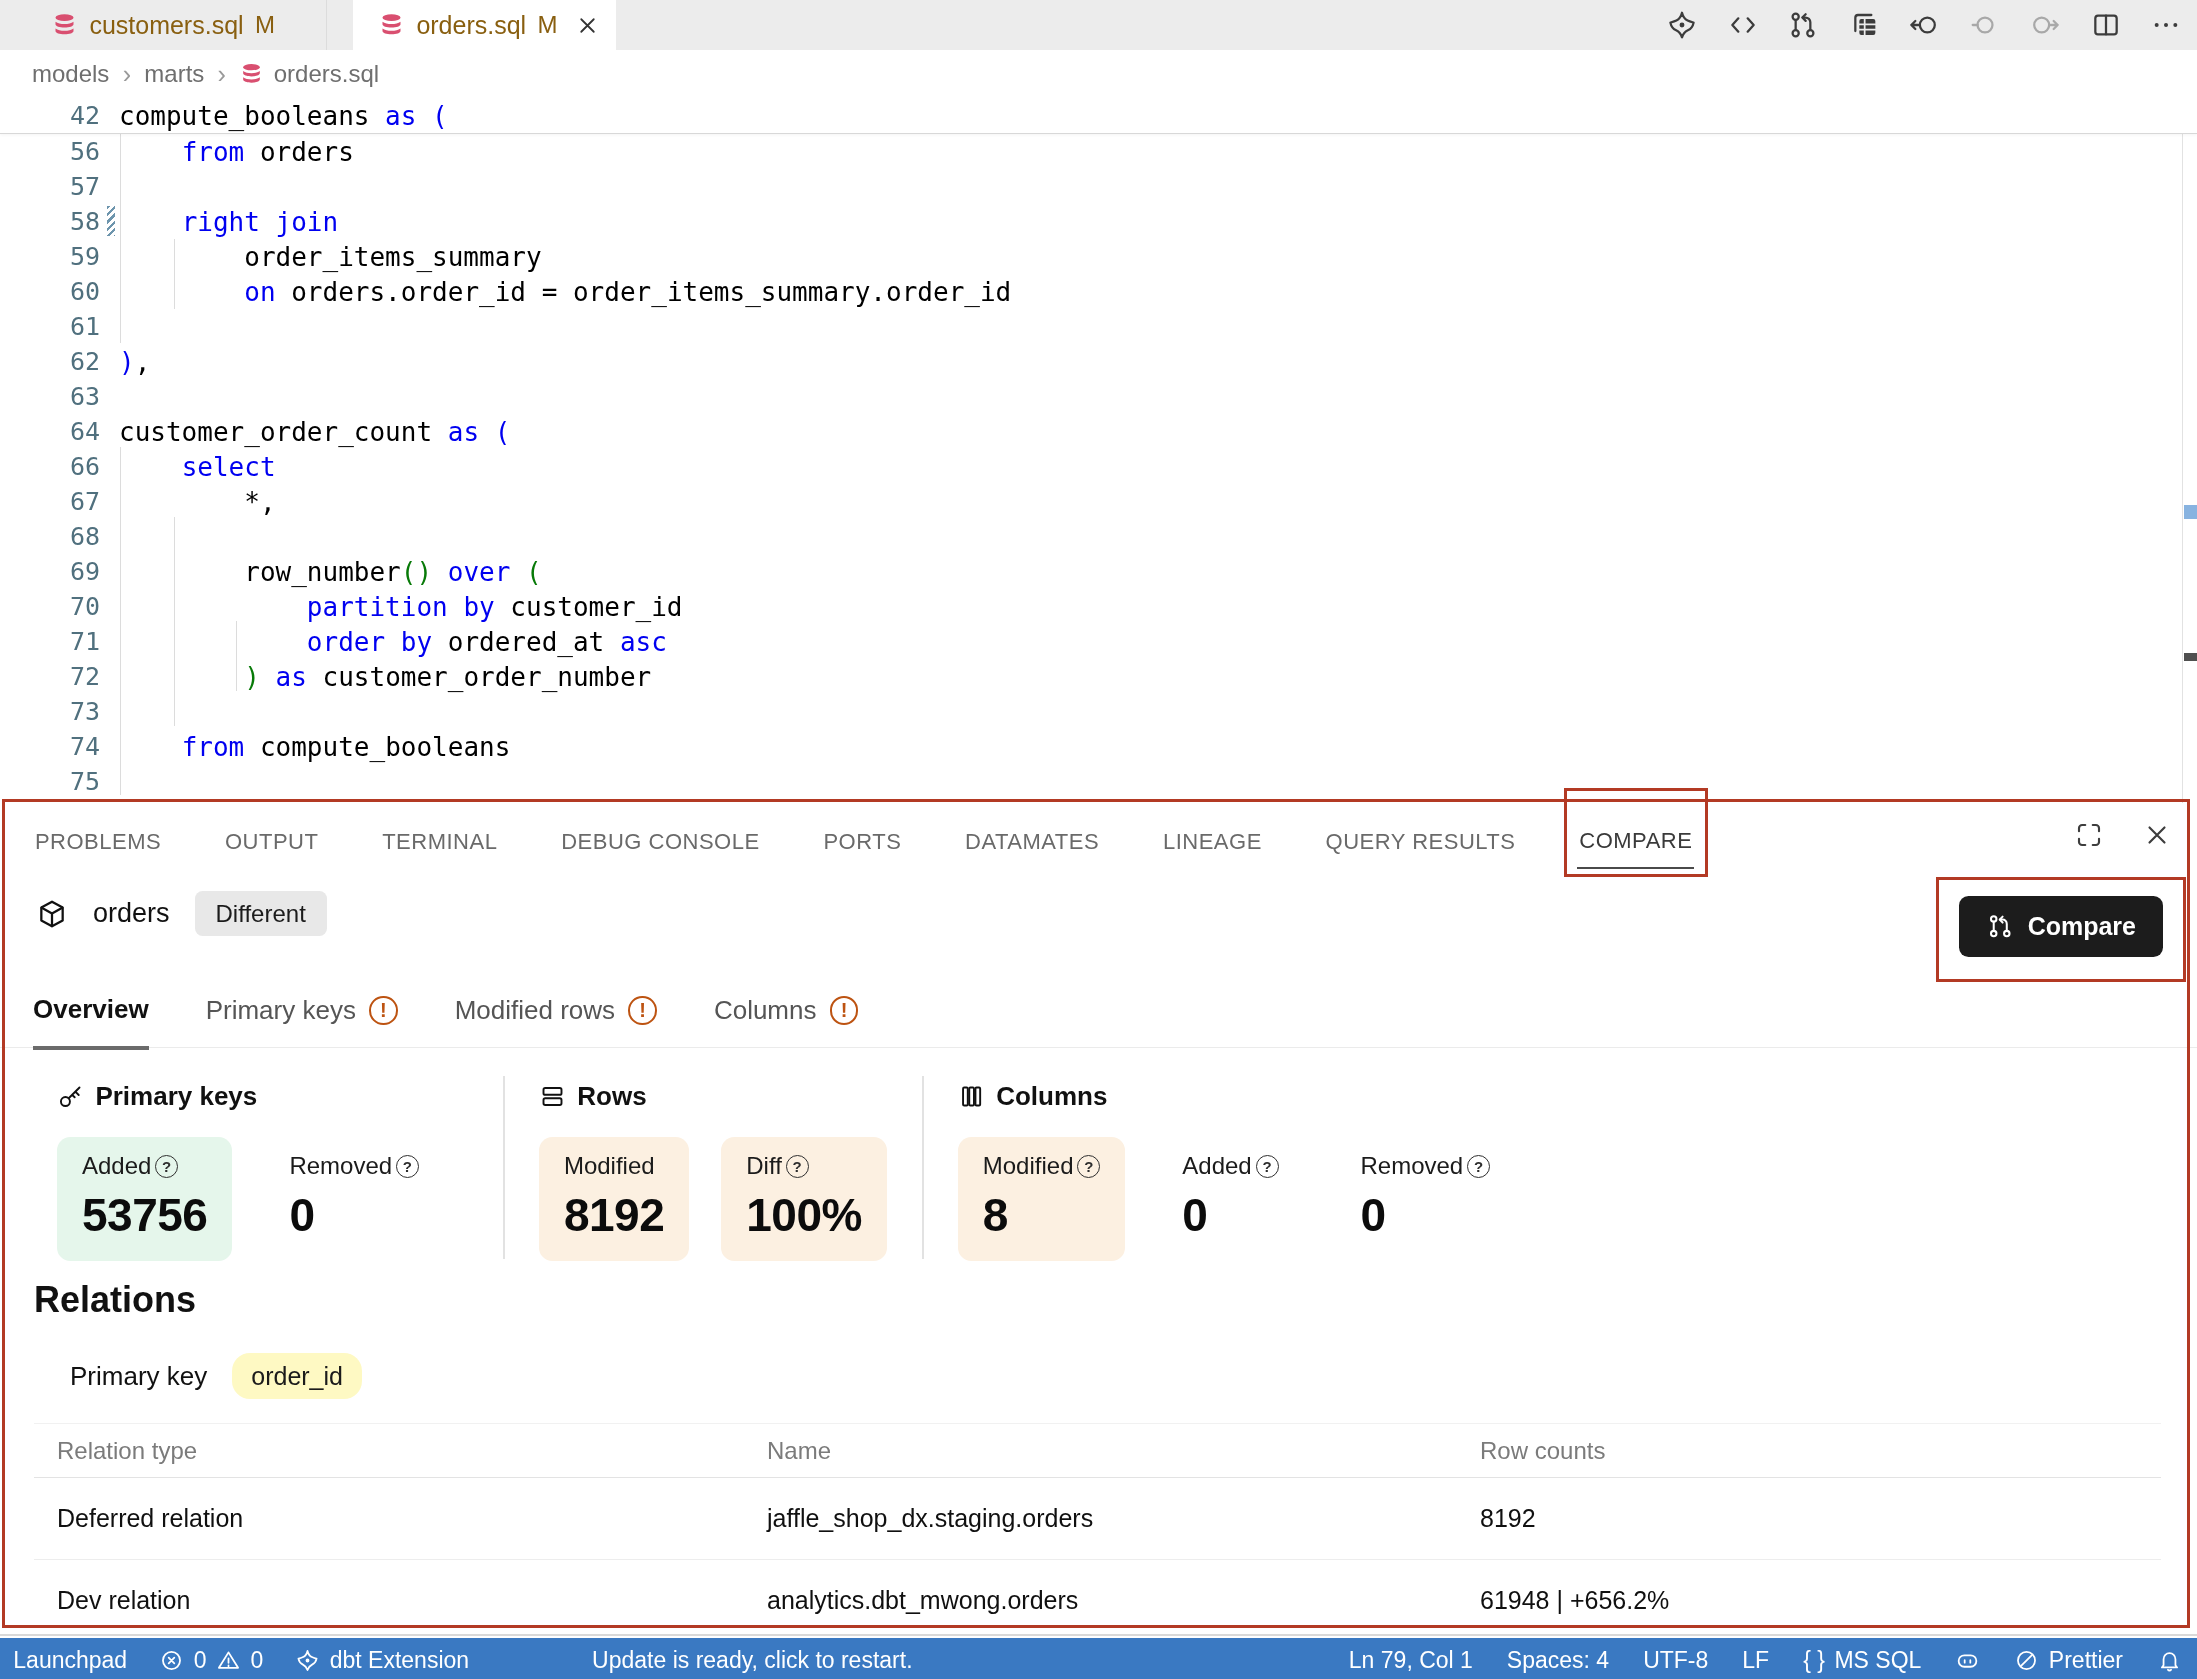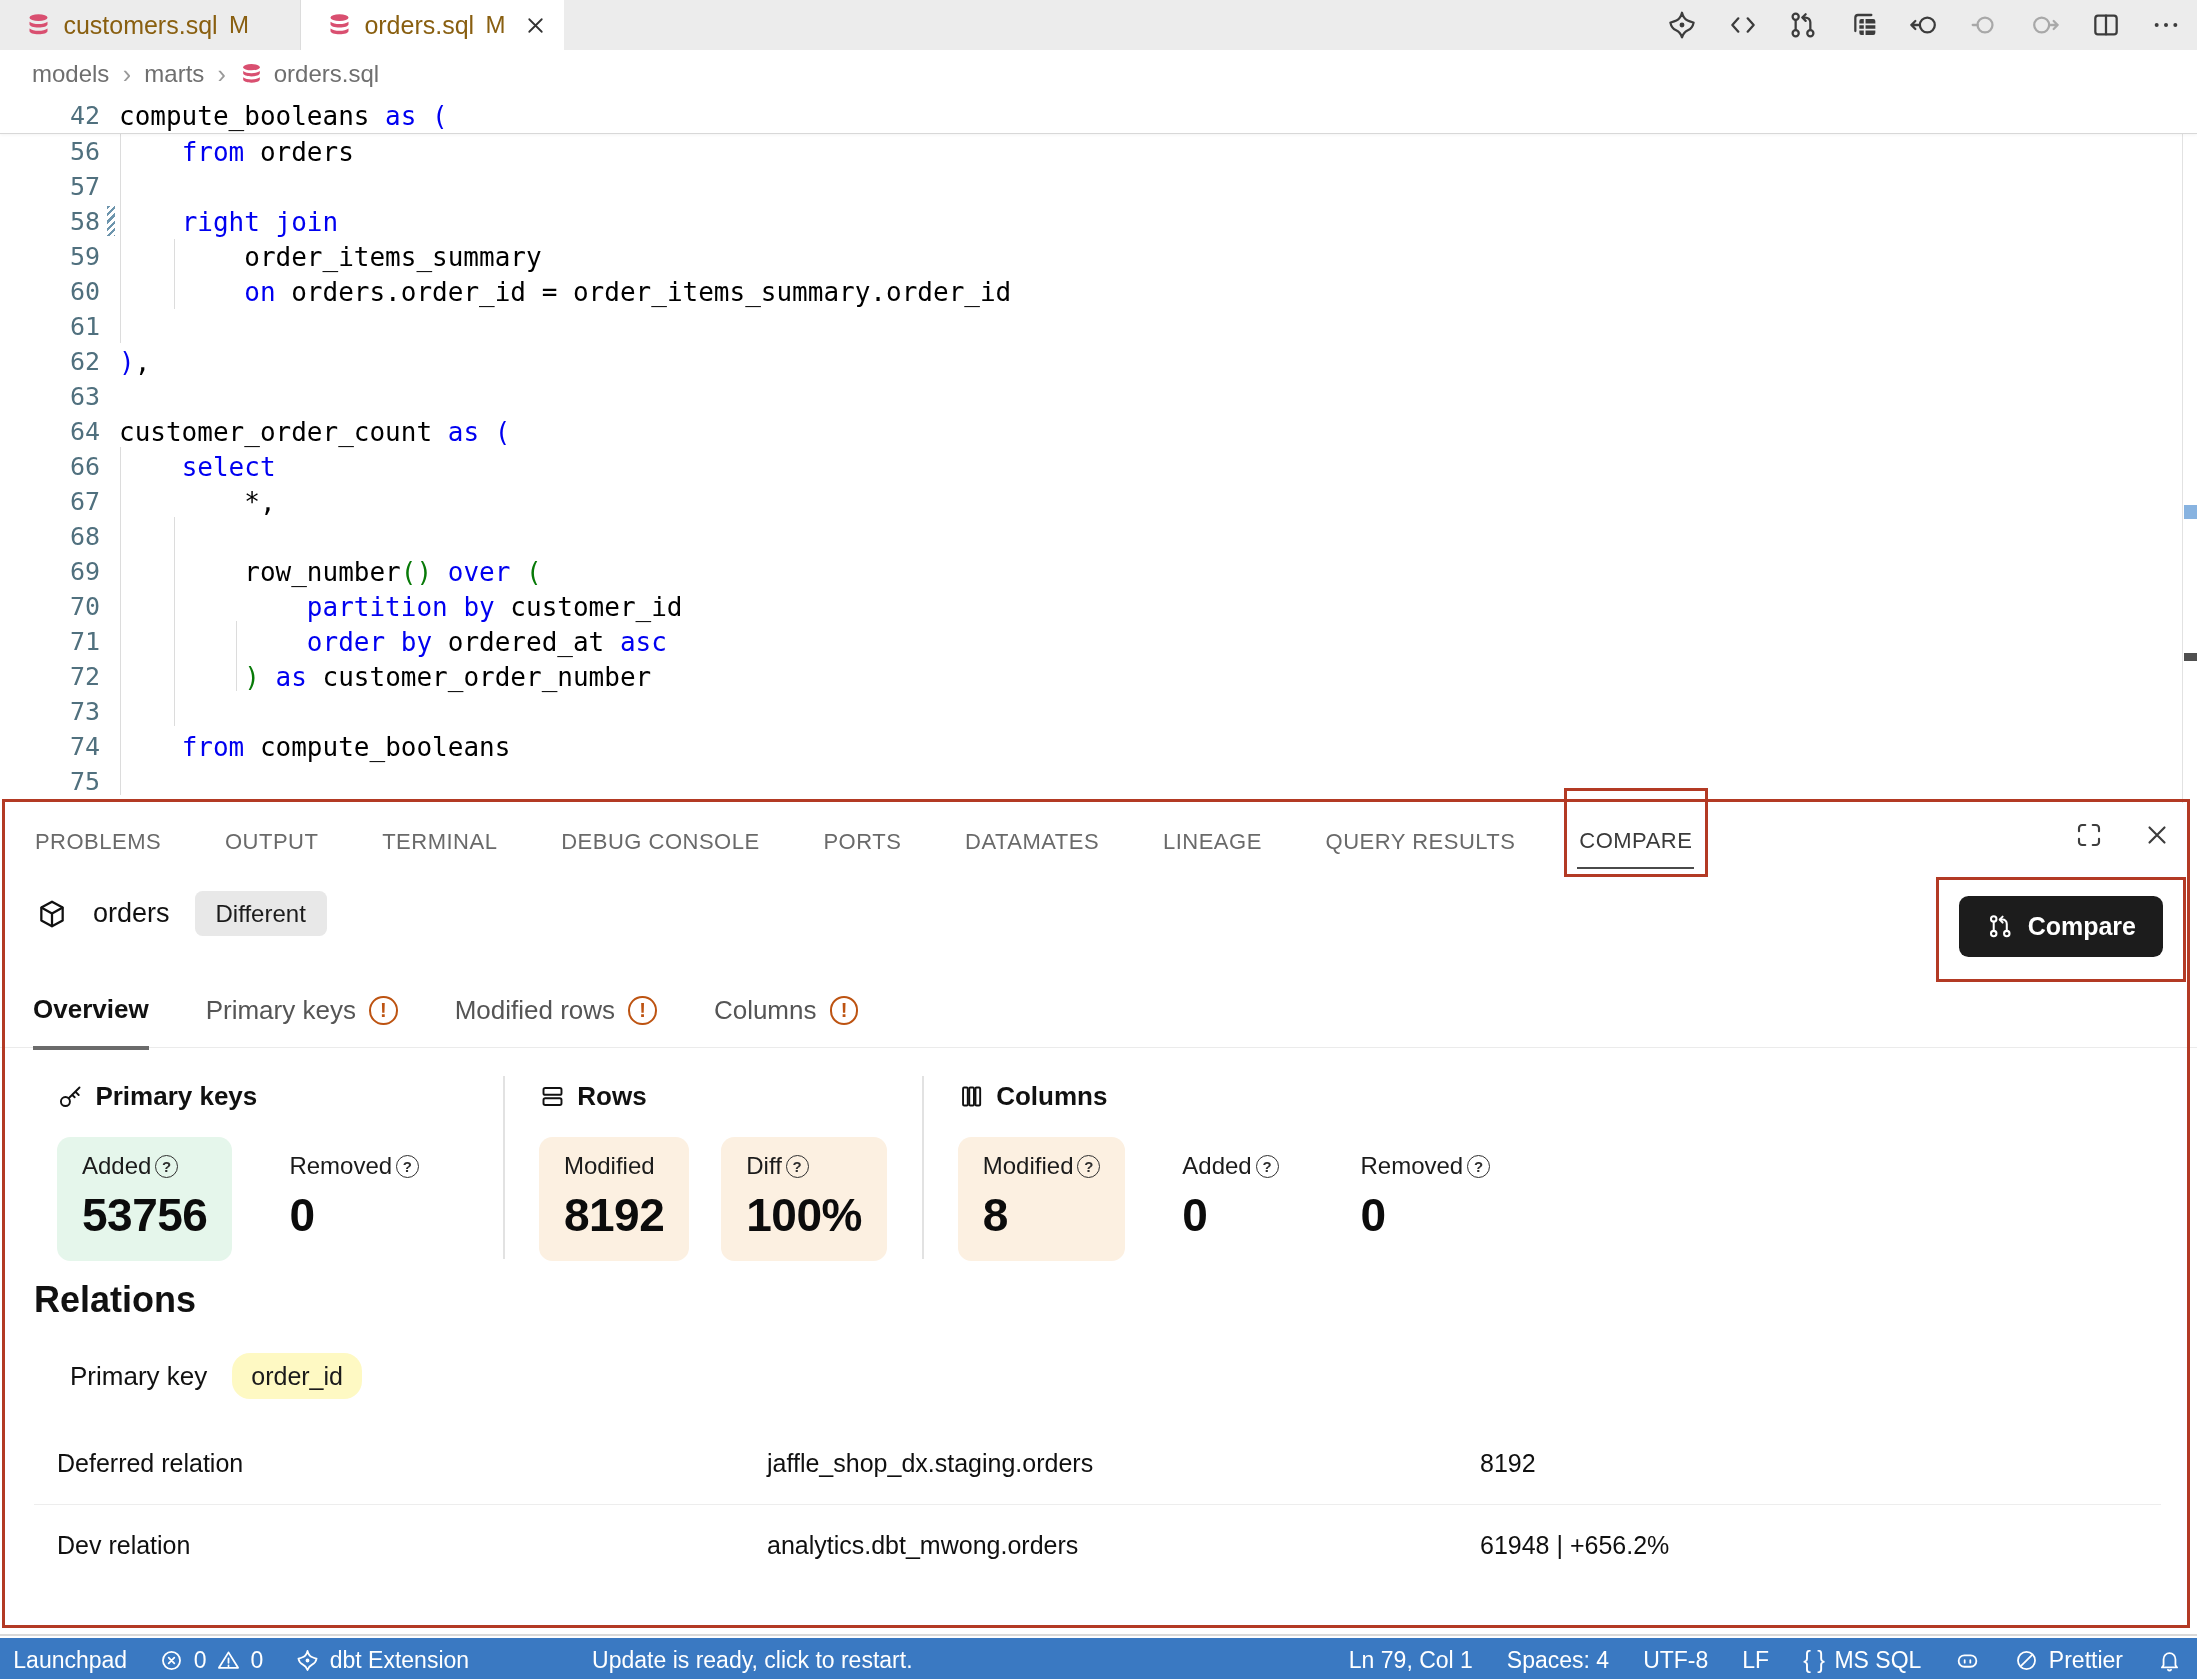--- a/index.html
+++ b/index.html
@@ -6,21 +6,21 @@
   html,body { background:#fff; }
   #app {
     position:relative; width:2197px; height:1680px; overflow:hidden;
     font-family:"Liberation Sans", sans-serif; color:#1b1b1b; background:#fff;
   }
   .i { display:inline-flex; align-items:center; justify-content:center; }
   .i svg { width:1em; height:1em; display:block; }
 
   
   .tabbar { position:absolute; left:0; top:0; width:2197px; height:50px; background:#ececec; display:flex; }
-  .tab { display:flex; align-items:center; gap:11.4px; padding:0 25px; height:50px; font-size:25px; }
+  .tab { display:flex; align-items:center; gap:11.4px; padding:0 25px; height:50px; font-size:25px;margin-left:26px; }
   .tab .i { font-size:27px; }
   .tab.inactive { background:#ececec; border-right:1px solid #dcdcdc; width:301px; }
   .tab.active { background:#ffffff; width:263px; }
   .tab .fname { color:#895f10; }
   .tab .mbadge { color:#895f10; font-size:24px; }
   .tab .close { font-size:25px; color:#333; margin-left:5.7px; }
   .toolbar { position:absolute; right:15px; top:0; height:50px; display:flex; align-items:center; gap:28.5px; }
   .toolbar .tbi { font-size:32px; color:#3c3c3c; }
   .toolbar .tbi.dis { color:#a8a8a8; }
 
@@ -427,20 +427,25 @@
         </div>
       </div>
 
     <div class="relations-h">Relations</div>
     <div class="pk-row">
       <span class="pk-label">Primary key</span>
       <span class="pk-pill">order_id</span>
     </div>
 
     <div class="rel-table" id="rel-table">
+        <div class="tr head">
+          <div class="td">Relation type</div>
+          <div class="td">Name</div>
+          <div class="td">Row counts</div>
+        </div>
         <div class="tr body">
           <div class="td">Deferred relation</div>
           <div class="td">jaffle_shop_dx.staging.orders</div>
           <div class="td">8192</div>
         </div>
         <div class="tr body">
           <div class="td">Dev relation</div>
           <div class="td">analytics.dbt_mwong.orders</div>
           <div class="td">61948 | +656.2%</div>
         </div>

